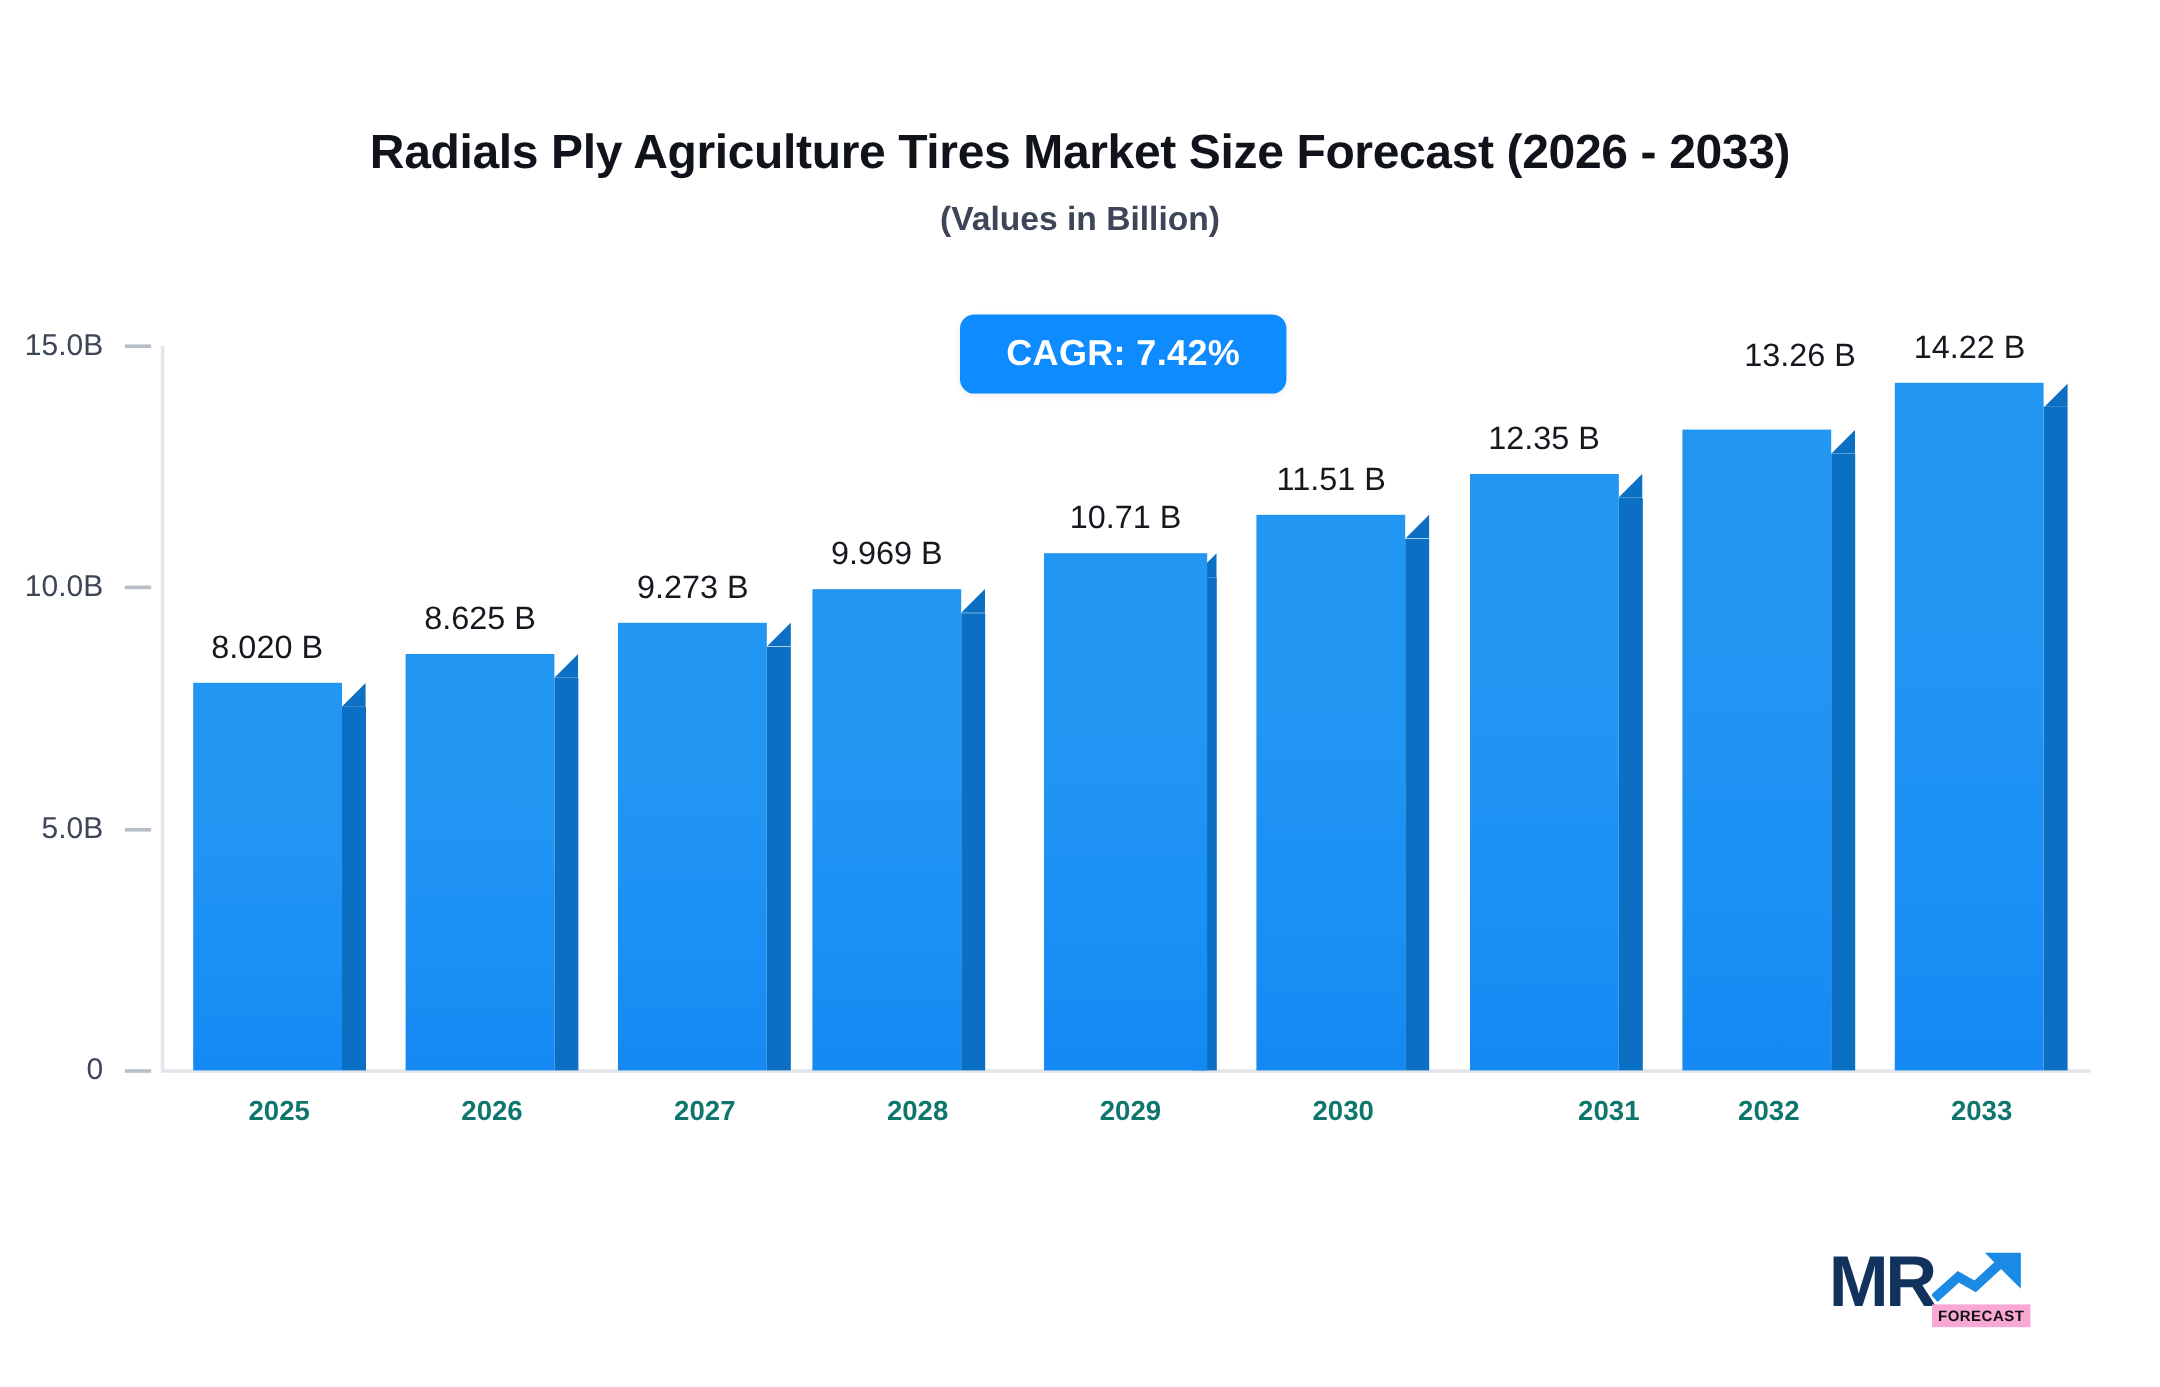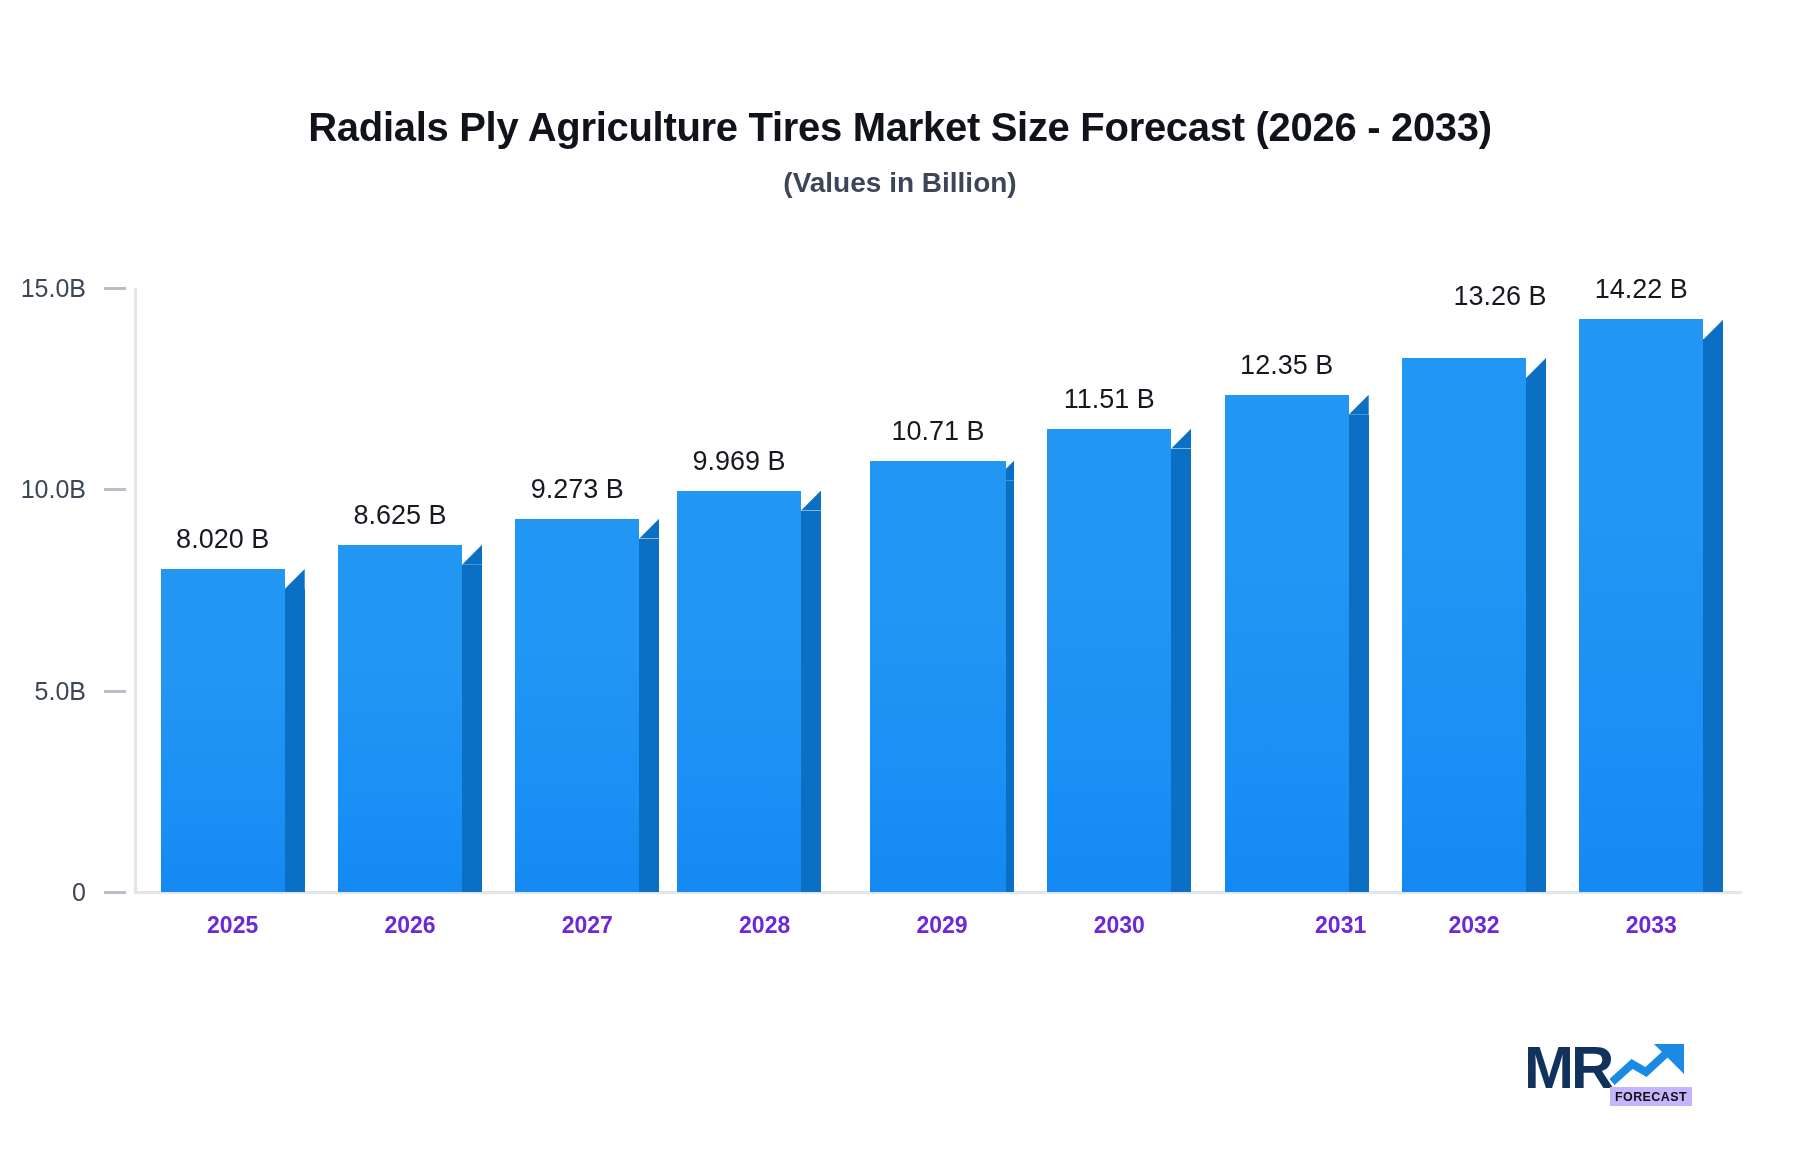--- a/index.html
+++ b/index.html
@@ -148,21 +148,21 @@
     white-space: nowrap;
   }
 
   
   .xlabel {
     position: absolute;
     top: 912px;
     transform: translateX(-50%);
     font-size: 23px;
     font-weight: bold;
-    color: #6d28d9;
+    color: #0f766e;
     white-space: nowrap;
   }
 
   
   .logo {
     position: absolute;
     left: 1524px;
     top: 1032px;
     width: 172px;
     height: 84px;
@@ -183,40 +183,41 @@
     top: 10px;
     width: 80px;
     height: 44px;
   }
   .logo-forecast {
     position: absolute;
     left: 86px;
     top: 55px;
     width: 82px;
     height: 19px;
-    background: #c4b5fd;
+    background: #f9a8d4;
     color: #101010;
     font-size: 12.5px;
     font-weight: bold;
     letter-spacing: 0.4px;
     display: flex;
     align-items: center;
     justify-content: center;
   }
 </style>
 </head>
 <body>
 
 <div id="chart-root">
 
   <div class="title-block">
     <div class="chart-title">Radials Ply Agriculture Tires Market Size Forecast (2026 - 2033)</div>
     <div class="chart-subtitle">(Values in Billion)</div>
   </div>
 
+  <div class="cagr-badge">CAGR: 7.42%</div>
 
   <div class="axis-y-line"></div>
   <div class="axis-x-line"></div>
 
   <div id="yaxis">
       <div class="ytick" style="top: 892px;">
         <div class="ylabel">0</div>
         <div class="ydash"></div>
       </div>
       <div class="ytick" style="top: 690.667px;">

